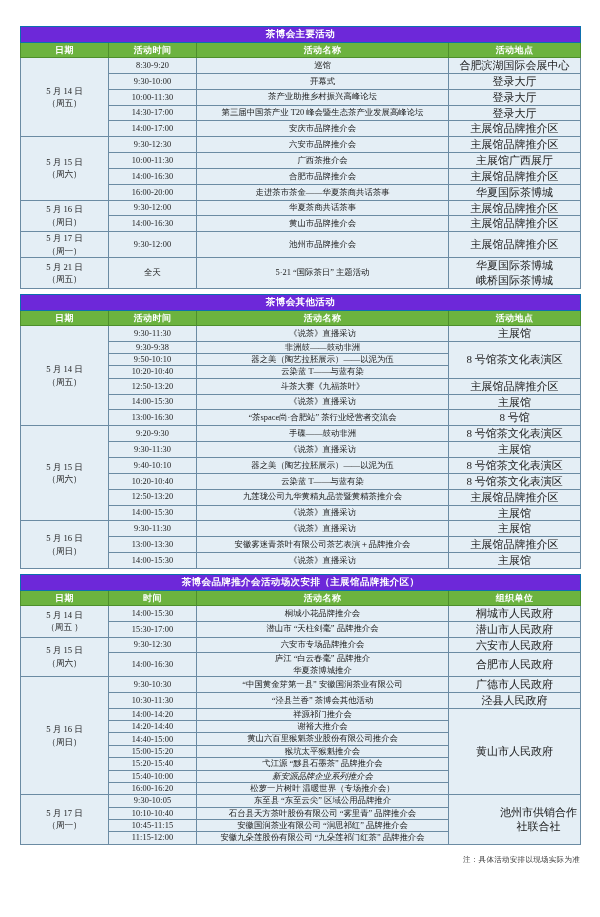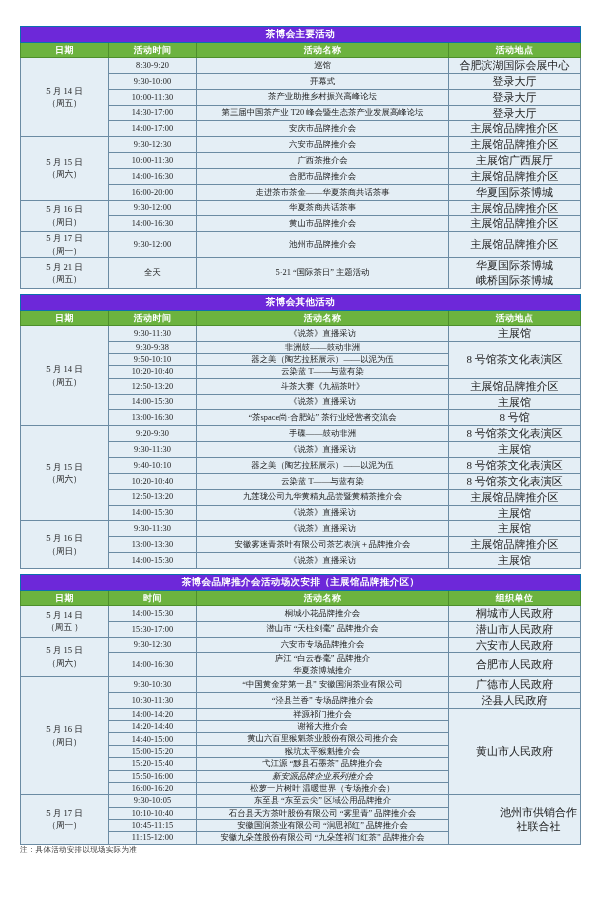--- a/index.html
+++ b/index.html
@@ -70,22 +70,24 @@
     letter-spacing: 0.1px;
   }
   .cell.name {
     font-size: 8.4px;
   }
   .cell.place {
     font-size: 11px;
   }
   .footnote {
     width: 560px;
+    text-align: right;
     font-size: 7.5px;
     color: #3a3a3a;
+    margin-top: 10px;
     letter-spacing: 0.3px;
   }
 </style>
 </head>
 <body>
 
 <div class="page">
   <div id="tables-root">
       <table class="sched">
         <colgroup>
@@ -331,21 +333,21 @@
           </tr>
           <tr>
             <td class="cell date" rowspan="9" style="white-space: pre-line;">5 月 16 日
 （周日）</td>
             <td class="cell time">9:30-10:30</td>
             <td class="cell name" style="white-space: pre-line;">“中国黄金芽第一县” 安徽国润茶业有限公司</td>
             <td class="cell place" style="white-space: pre-line;">广德市人民政府</td>
           </tr>
           <tr>
             <td class="cell time">10:30-11:30</td>
-            <td class="cell name" style="white-space: pre-line;">“泾县兰香” 专场品牌推介会</td>
+            <td class="cell name" style="white-space: pre-line;">“泾县兰香” 茶博会其他活动</td>
             <td class="cell place" style="white-space: pre-line;">泾县人民政府</td>
           </tr>
           <tr>
             <td class="cell time">14:00-14:20</td>
             <td class="cell name" style="white-space: pre-line;">祥源祁门推介会</td>
             <td class="cell place" rowspan="7" style="white-space: pre-line;">黄山市人民政府</td>
           </tr>
           <tr>
             <td class="cell time">14:20-14:40</td>
             <td class="cell name" style="white-space: pre-line;">谢裕大推介会</td>
@@ -356,21 +358,21 @@
           </tr>
           <tr>
             <td class="cell time">15:00-15:20</td>
             <td class="cell name" style="white-space: pre-line;">猴坑太平猴魁推介会</td>
           </tr>
           <tr>
             <td class="cell time">15:20-15:40</td>
             <td class="cell name" style="white-space: pre-line;">弋江源 “黟县石墨茶” 品牌推介会</td>
           </tr>
           <tr>
-            <td class="cell time">15:50-16:00</td>
+            <td class="cell time">15:40-10:00</td>
             <td class="cell name" style="white-space: pre-line; font-style: italic;">新安源品牌企业系列推介会</td>
           </tr>
           <tr>
             <td class="cell time">16:00-16:20</td>
             <td class="cell name" style="white-space: pre-line;">松萝一片树叶 温暖世界（专场推介会）</td>
           </tr>
           <tr>
             <td class="cell date" rowspan="4" style="white-space: pre-line;">5 月 17 日
 （周一）</td>
             <td class="cell time">9:30-10:05</td>

